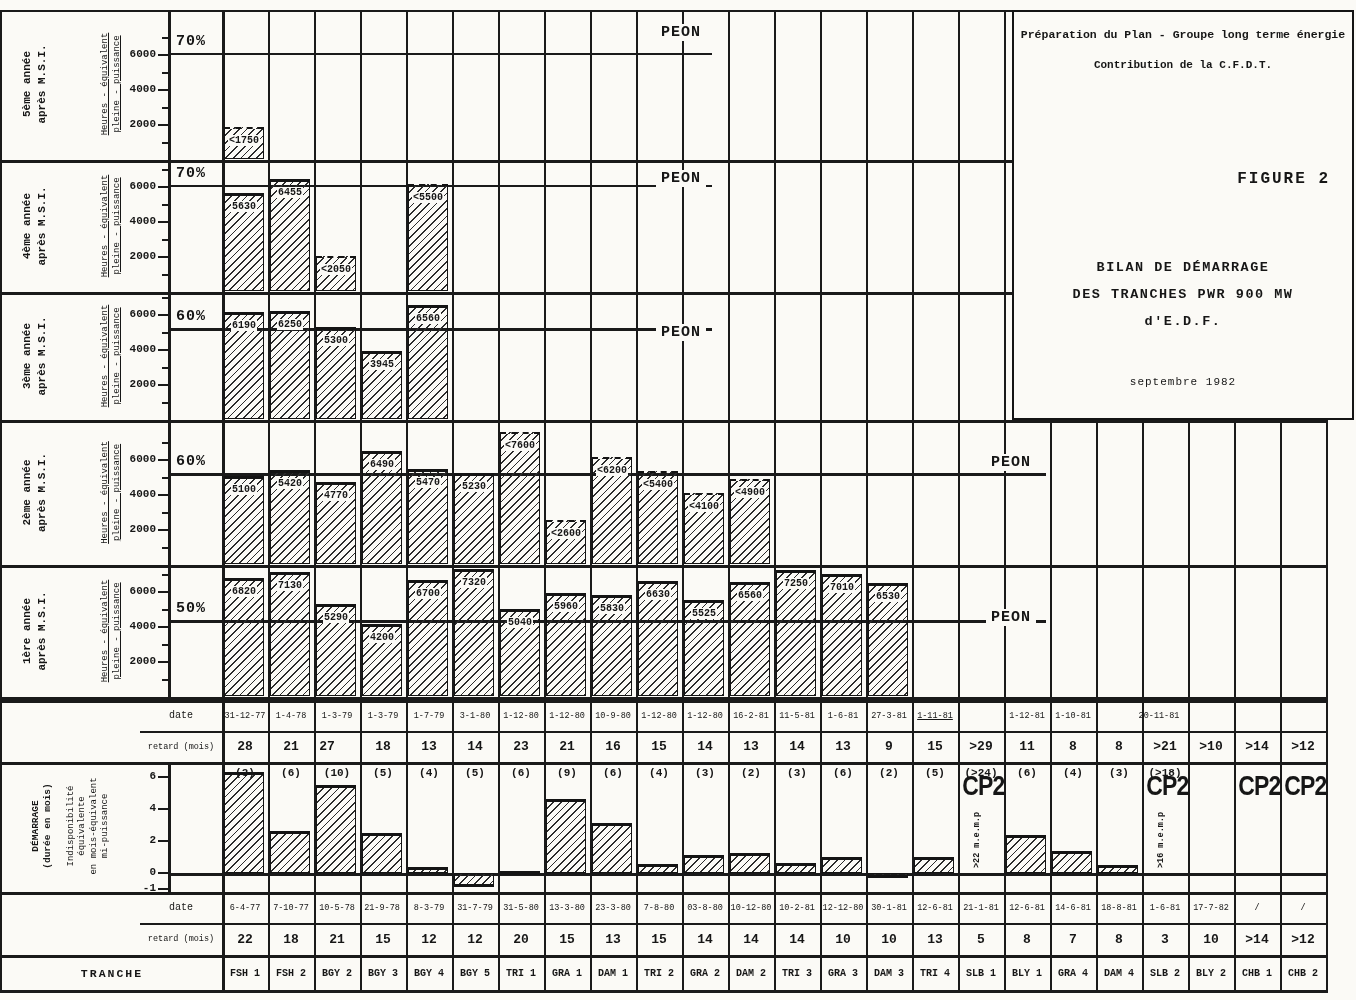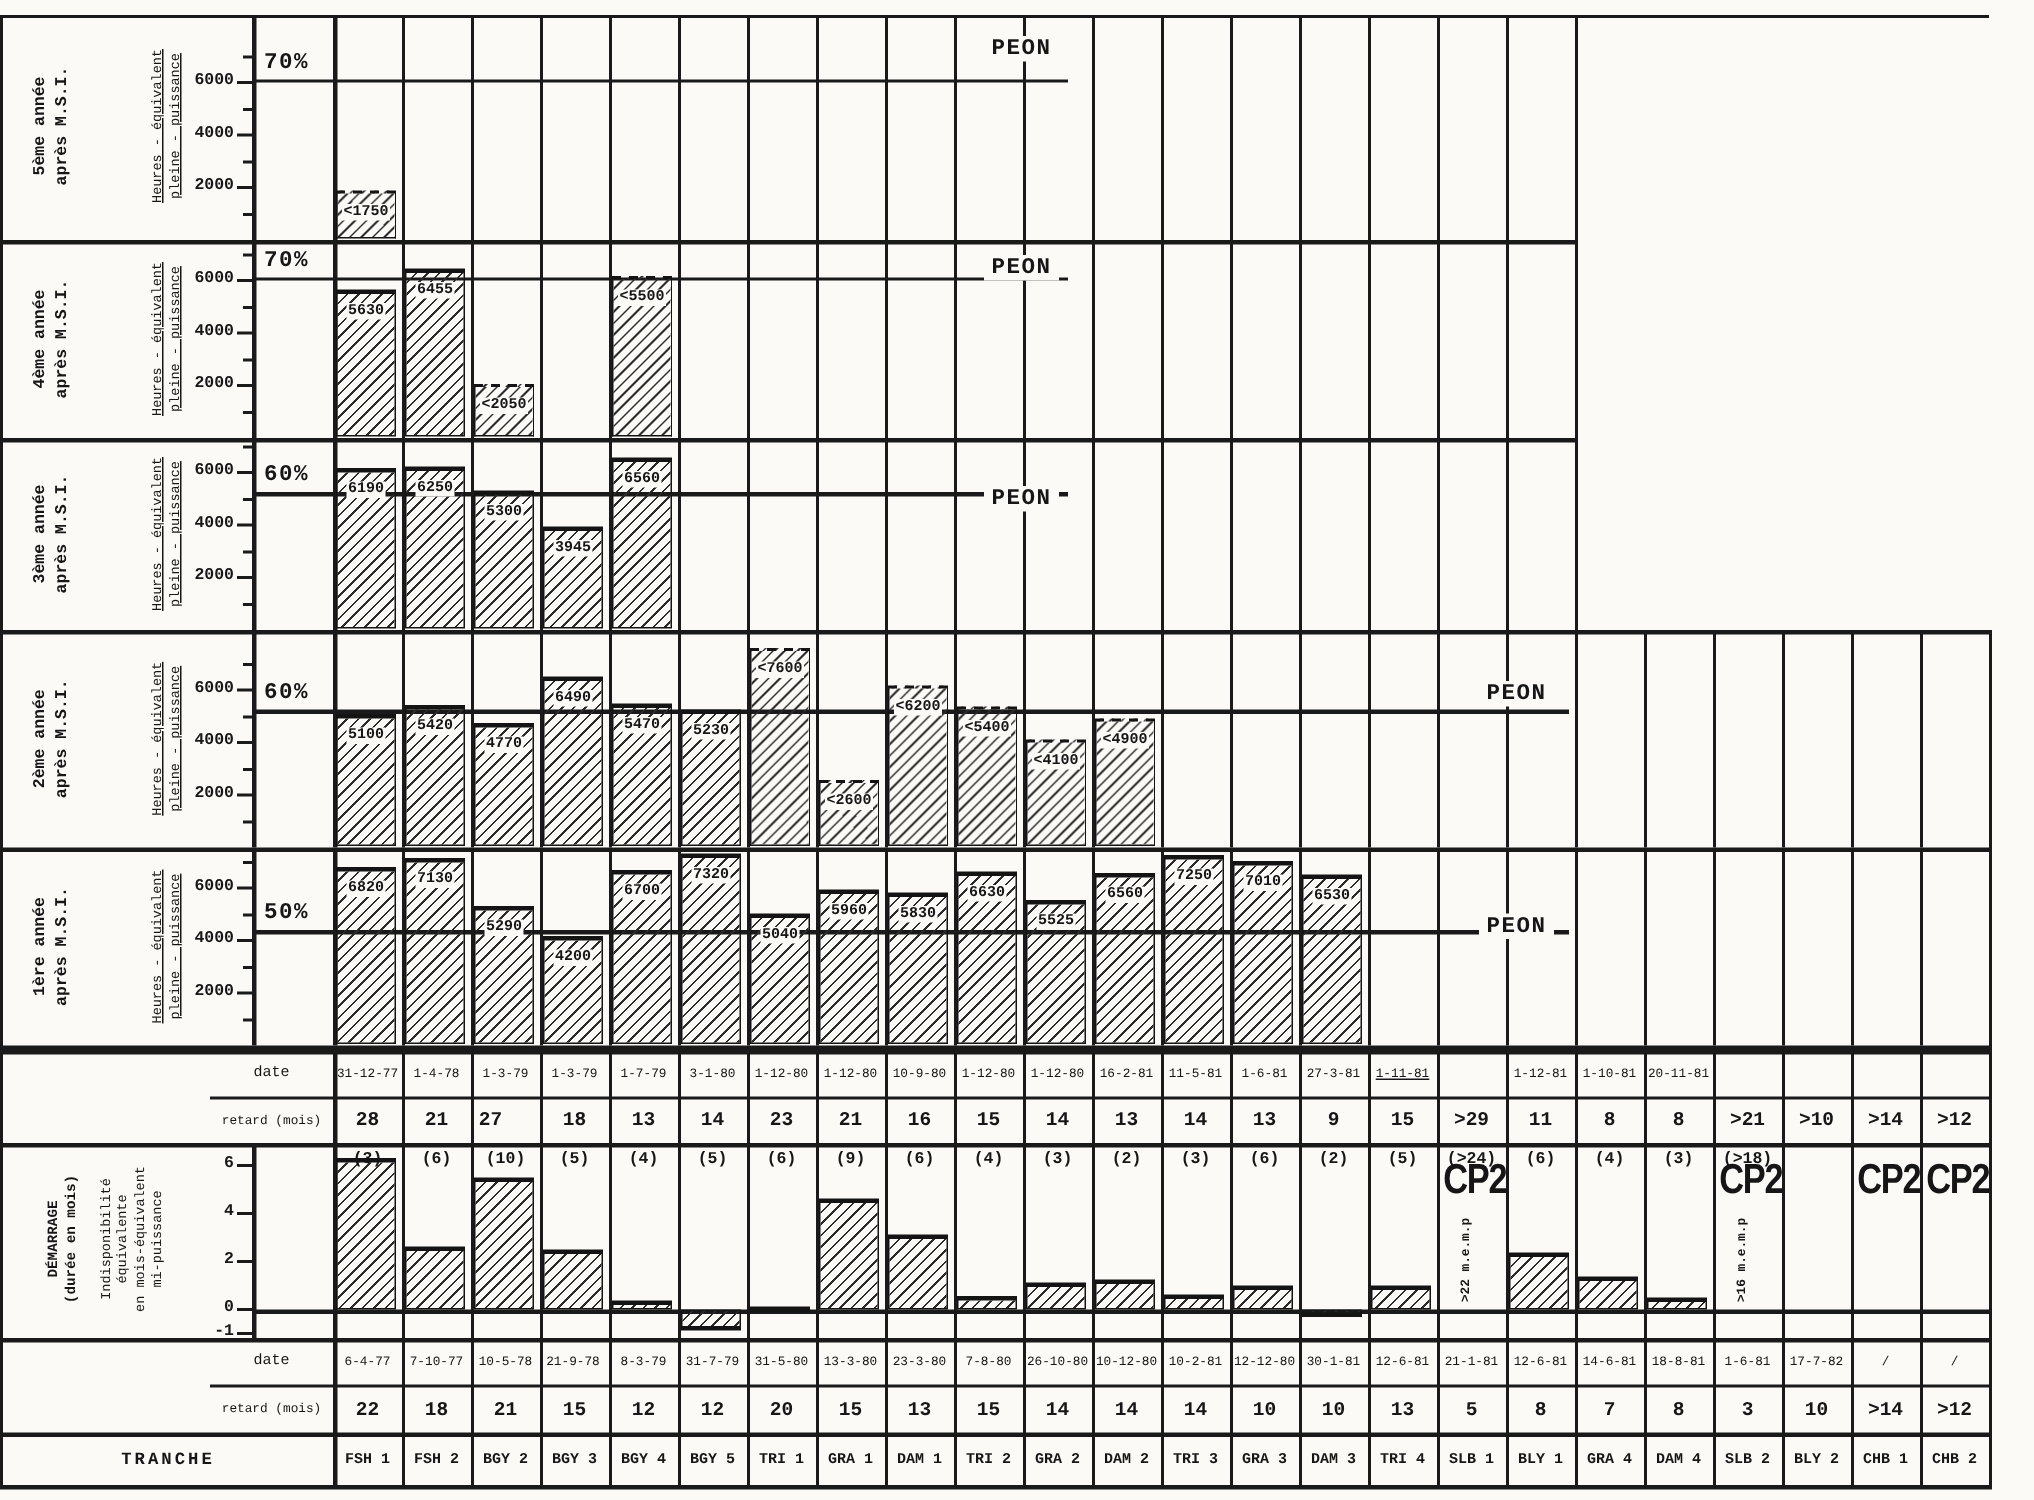--- a/index.html
+++ b/index.html
@@ -43,20 +43,29 @@
   #tranche-label{left:4px;top:955px;width:216px;height:37px;font-size:11.5px;font-weight:bold;letter-spacing:2px;}
   #demarrage-label{left:30px;top:886px;width:120px;font-size:9.5px;font-weight:bold;line-height:1.3;}
   #indispo-label{left:66px;top:888px;width:124px;font-size:9px;line-height:1.25;}
 </style>
 </head>
 <body>
 
 <div id="fig">
 
 
+  <div id="panel">
+    <div class="l1">Préparation du Plan - Groupe long terme énergie</div>
+    <div class="l2">Contribution de la C.F.D.T.</div>
+    <div class="fg">FIGURE 2</div>
+    <div class="t1">BILAN DE DÉMARRAGE</div>
+    <div class="t2">DES TRANCHES PWR 900 MW</div>
+    <div class="t3">d'E.D.F.</div>
+    <div class="dt">septembre 1982</div>
+  </div>
 
   <div id="msi-date-label" class="cc">date</div>
   <div id="msi-retard-label" class="cc">retard (mois)</div>
   <div id="coup-date-label" class="cc">date</div>
   <div id="coup-retard-label" class="cc">retard (mois)</div>
   <div id="tranche-label" class="cc">TRANCHE</div>
   <div id="demarrage-label" class="vlabel">DÉMARRAGE
 (durée en mois)</div>
   <div id="indispo-label" class="vlabel">Indisponibilité
 équivalente
@@ -424,21 +433,21 @@
     <div class="cc" style="left: 636px; top: 700px; width: 46px; height: 31px; font-size: 8.5px; font-weight: normal;">1-12-80</div>
     <div class="cc" style="left: 682px; top: 700px; width: 46px; height: 31px; font-size: 8.5px; font-weight: normal;">1-12-80</div>
     <div class="cc" style="left: 728px; top: 700px; width: 46px; height: 31px; font-size: 8.5px; font-weight: normal;">16-2-81</div>
     <div class="cc" style="left: 774px; top: 700px; width: 46px; height: 31px; font-size: 8.5px; font-weight: normal;">11-5-81</div>
     <div class="cc" style="left: 820px; top: 700px; width: 46px; height: 31px; font-size: 8.5px; font-weight: normal;">1-6-81</div>
     <div class="cc" style="left: 866px; top: 700px; width: 46px; height: 31px; font-size: 8.5px; font-weight: normal;">27-3-81</div>
     <div class="cc" style="left: 912px; top: 700px; width: 46px; height: 31px; font-size: 8.5px; font-weight: normal; text-decoration: underline;">1-11-81</div>
     <div class="cc" style="left: 958px; top: 700px; width: 46px; height: 31px; font-size: 8.5px; font-weight: normal;"></div>
     <div class="cc" style="left: 1004px; top: 700px; width: 46px; height: 31px; font-size: 8.5px; font-weight: normal;">1-12-81</div>
     <div class="cc" style="left: 1050px; top: 700px; width: 46px; height: 31px; font-size: 8.5px; font-weight: normal;">1-10-81</div>
-    <div class="cc" style="left: 1096px; top: 700px; width: 46px; height: 31px; font-size: 8.5px; font-weight: normal;">20-11-81</div>
+    <div class="cc" style="left: 1096px; top: 700px; width: 46px; height: 31px; font-size: 8.5px; font-weight: normal; padding-left: 40px;">20-11-81</div>
     <div class="cc" style="left: 1142px; top: 700px; width: 46px; height: 31px; font-size: 8.5px; font-weight: normal;"></div>
     <div class="cc" style="left: 1188px; top: 700px; width: 46px; height: 31px; font-size: 8.5px; font-weight: normal;"></div>
     <div class="cc" style="left: 1234px; top: 700px; width: 46px; height: 31px; font-size: 8.5px; font-weight: normal;"></div>
     <div class="cc" style="left: 1280px; top: 700px; width: 46px; height: 31px; font-size: 8.5px; font-weight: normal;"></div>
     <div class="cc" style="left: 222px; top: 731px; width: 46px; height: 31px; font-size: 13px; font-weight: bold;">28</div>
     <div class="cc" style="left: 268px; top: 731px; width: 46px; height: 31px; font-size: 13px; font-weight: bold;">21</div>
     <div class="cc" style="left: 314px; top: 731px; width: 26px; height: 31px; font-size: 13px; font-weight: bold;">27</div>
     <div class="cc" style="left: 360px; top: 731px; width: 46px; height: 31px; font-size: 13px; font-weight: bold;">18</div>
     <div class="cc" style="left: 406px; top: 731px; width: 46px; height: 31px; font-size: 13px; font-weight: bold;">13</div>
     <div class="cc" style="left: 452px; top: 731px; width: 46px; height: 31px; font-size: 13px; font-weight: bold;">14</div>
@@ -463,21 +472,21 @@
     <div class="cc" style="left: 222px; top: 892px; width: 46px; height: 31px; font-size: 8.5px; font-weight: normal;">6-4-77</div>
     <div class="cc" style="left: 268px; top: 892px; width: 46px; height: 31px; font-size: 8.5px; font-weight: normal;">7-10-77</div>
     <div class="cc" style="left: 314px; top: 892px; width: 46px; height: 31px; font-size: 8.5px; font-weight: normal;">10-5-78</div>
     <div class="cc" style="left: 360px; top: 892px; width: 44px; height: 31px; font-size: 8.5px; font-weight: normal; text-align: center;">21-9-78</div>
     <div class="cc" style="left: 406px; top: 892px; width: 46px; height: 31px; font-size: 8.5px; font-weight: normal;">8-3-79</div>
     <div class="cc" style="left: 452px; top: 892px; width: 46px; height: 31px; font-size: 8.5px; font-weight: normal;">31-7-79</div>
     <div class="cc" style="left: 498px; top: 892px; width: 46px; height: 31px; font-size: 8.5px; font-weight: normal;">31-5-80</div>
     <div class="cc" style="left: 544px; top: 892px; width: 46px; height: 31px; font-size: 8.5px; font-weight: normal;">13-3-80</div>
     <div class="cc" style="left: 590px; top: 892px; width: 46px; height: 31px; font-size: 8.5px; font-weight: normal;">23-3-80</div>
     <div class="cc" style="left: 636px; top: 892px; width: 46px; height: 31px; font-size: 8.5px; font-weight: normal;">7-8-80</div>
-    <div class="cc" style="left: 682px; top: 892px; width: 46px; height: 31px; font-size: 8.5px; font-weight: normal;">26-10-80</div>
+    <div class="cc" style="left: 682px; top: 892px; width: 46px; height: 31px; font-size: 8.5px; font-weight: normal;">03-8-80</div>
     <div class="cc" style="left: 728px; top: 892px; width: 46px; height: 31px; font-size: 8.5px; font-weight: normal;">10-12-80</div>
     <div class="cc" style="left: 774px; top: 892px; width: 46px; height: 31px; font-size: 8.5px; font-weight: normal;">10-2-81</div>
     <div class="cc" style="left: 820px; top: 892px; width: 46px; height: 31px; font-size: 8.5px; font-weight: normal;">12-12-80</div>
     <div class="cc" style="left: 866px; top: 892px; width: 46px; height: 31px; font-size: 8.5px; font-weight: normal;">30-1-81</div>
     <div class="cc" style="left: 912px; top: 892px; width: 46px; height: 31px; font-size: 8.5px; font-weight: normal;">12-6-81</div>
     <div class="cc" style="left: 958px; top: 892px; width: 46px; height: 31px; font-size: 8.5px; font-weight: normal;">21-1-81</div>
     <div class="cc" style="left: 1004px; top: 892px; width: 46px; height: 31px; font-size: 8.5px; font-weight: normal;">12-6-81</div>
     <div class="cc" style="left: 1050px; top: 892px; width: 46px; height: 31px; font-size: 8.5px; font-weight: normal;">14-6-81</div>
     <div class="cc" style="left: 1096px; top: 892px; width: 46px; height: 31px; font-size: 8.5px; font-weight: normal;">18-8-81</div>
     <div class="cc" style="left: 1142px; top: 892px; width: 46px; height: 31px; font-size: 8.5px; font-weight: normal;">1-6-81</div>

